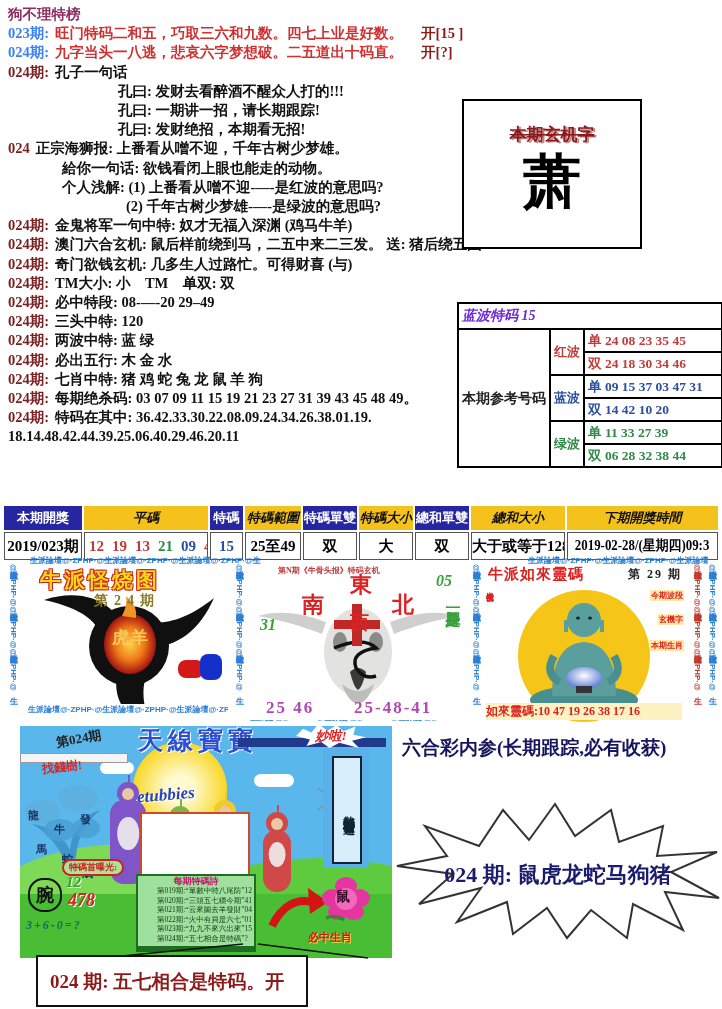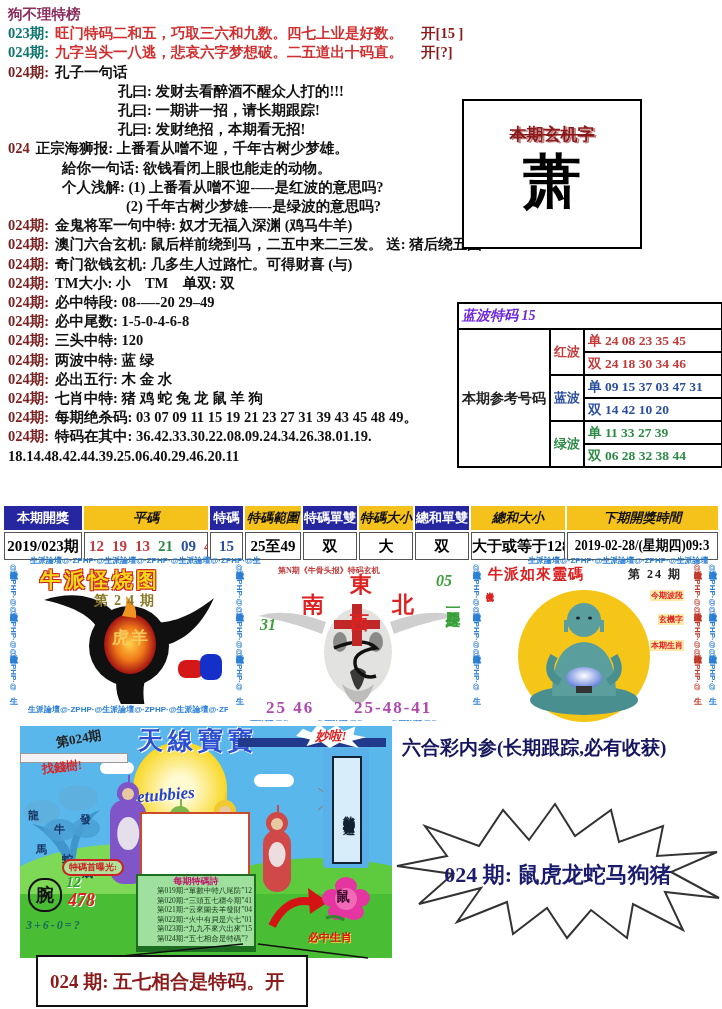--- a/index.html
+++ b/index.html
@@ -2,21 +2,21 @@
 <html><head>
 <meta charset="utf-8">
 <style>
   html,body{margin:0;padding:0;background:#fff;}
   #page{position:relative;width:722px;height:1009px;background:#fff;overflow:hidden;
         font-family:"Liberation Serif",serif;}
   
   .top{position:absolute;left:8px;top:5px;width:452px;font-size:14.5px;font-weight:bold;
        line-height:19.2px;color:#111;white-space:nowrap;}
   .tl .pre{color:#7a1f1f;margin-right:6px;}
-  .tl.red .pre{color:#0f766e;}
+  .tl.red .pre{color:#3b82f6;}
   .tl.red .body{color:#d03030;}
   .tl.red .tail{color:#8b1a1a;margin-left:18px;}
   .tl.ind1{padding-left:110px;}
   .tl.ind2{padding-left:54px;}
   .tl.ind3{padding-left:118px;}
   .t-title{color:#8b2d5e;}
   
   .mystery{position:absolute;left:462px;top:99px;width:176px;height:146px;border:2px solid #000;
            background:#fff;text-align:center;}
   .mystery .m-label{margin-top:22px;font-size:17px;font-weight:bold;color:#8b1a1a;
@@ -135,21 +135,20 @@
     <div class="tl ind1"><span class="body">孔曰: 发财绝招，本期看无招!</span></div>
     <div class="tl"><span class="pre">024</span><span class="body">正宗海狮报: 上番看从噌不迎，千年古树少梦雄。</span></div>
     <div class="tl ind2"><span class="body">給你一句话: 欲钱看闭上眼也能走的动物。</span></div>
     <div class="tl ind2"><span class="body">个人浅解: (1) 上番看从噌不迎-—-是红波的意思吗?</span></div>
     <div class="tl ind3"><span class="body">(2) 千年古树少梦雄-—-是绿波的意思吗?</span></div>
     <div class="tl"><span class="pre">024期:</span><span class="body">金鬼将军一句中特: 奴才无福入深渊 (鸡马牛羊)</span></div>
     <div class="tl"><span class="pre">024期:</span><span class="body">澳门六合玄机: 鼠后样前绕到马，二五中来二三发。 送: 猪后绕五圈</span></div>
     <div class="tl"><span class="pre">024期:</span><span class="body">奇门欲钱玄机: 几多生人过路忙。可得财喜 (与)</span></div>
     <div class="tl"><span class="pre">024期:</span><span class="body">TM大小: 小　TM　单双: 双</span></div>
     <div class="tl"><span class="pre">024期:</span><span class="body">必中特段: 08-—-20 29–49</span></div>
-    <div class="tl"><span class="pre">024期:</span><span class="body">必中尾数: 1-5-0-4-6-8</span></div>
     <div class="tl"><span class="pre">024期:</span><span class="body">三头中特: 120</span></div>
     <div class="tl"><span class="pre">024期:</span><span class="body">两波中特: 蓝  绿</span></div>
     <div class="tl"><span class="pre">024期:</span><span class="body">必出五行: 木 金 水</span></div>
     <div class="tl"><span class="pre">024期:</span><span class="body">七肖中特: 猪 鸡 蛇 兔 龙 鼠 羊 狗</span></div>
     <div class="tl"><span class="pre">024期:</span><span class="body">每期绝杀码: 03 07 09 11 15 19 21 23 27 31 39 43 45 48 49。</span></div>
     <div class="tl"><span class="pre">024期:</span><span class="body">特码在其中: 36.42.33.30.22.08.09.24.34.26.38.01.19.</span></div>
     <div class="tl"><span class="body">18.14.48.42.44.39.25.06.40.29.46.20.11</span></div>
   </div>
 
   <div class="mystery">
@@ -299,25 +298,26 @@
       <radialGradient id="glow" cx="50%" cy="40%" r="60%">
         <stop offset="0%" stop-color="#ffffff"></stop>
           <stop offset="100%" stop-color="#5a78d8"></stop>
       </radialGradient>
       <ellipse cx="102" cy="114" rx="18" ry="11" fill="url(#glow)"></ellipse>
       <rect x="94" y="122" width="16" height="7" fill="#333"></rect>
       <ellipse cx="96" cy="54" rx="2" ry="1.5" fill="#123"></ellipse>
       <ellipse cx="108" cy="54" rx="2" ry="1.5" fill="#123"></ellipse>
     </svg>
     <div class="pc-title">牛派如來靈碼</div>
-    <div class="pc-period">第 24 期</div>
+    <div class="pc-period">第 29 期</div>
     <div class="pc-side" style="left:2px;top:22px;height:96px;">生肖玄機</div>
     <div class="pc-tag" style="right:2px;top:26px;">今期波段</div>
     <div class="pc-tag" style="right:2px;top:50px;">玄機字</div>
     <div class="pc-tag" style="right:2px;top:76px;">本期生肖</div>
+    <div class="pc-bottom"><span>如來靈碼:</span><span>10 47 19 26 38 17 16</span></div>
   </div>
 
   <div id="tt">
     <div class="tt-hill1"></div>
     <div class="tt-hill2"></div>
     <div class="tt-ground"></div>
     <div class="tt-sun"></div>
     <div class="cloud" style="left:80px;top:36px;width:34px;height:12px;"></div>
     <div class="cloud" style="left:234px;top:48px;width:40px;height:13px;"></div>
     <div class="tt-title">天線寶寶</div>

